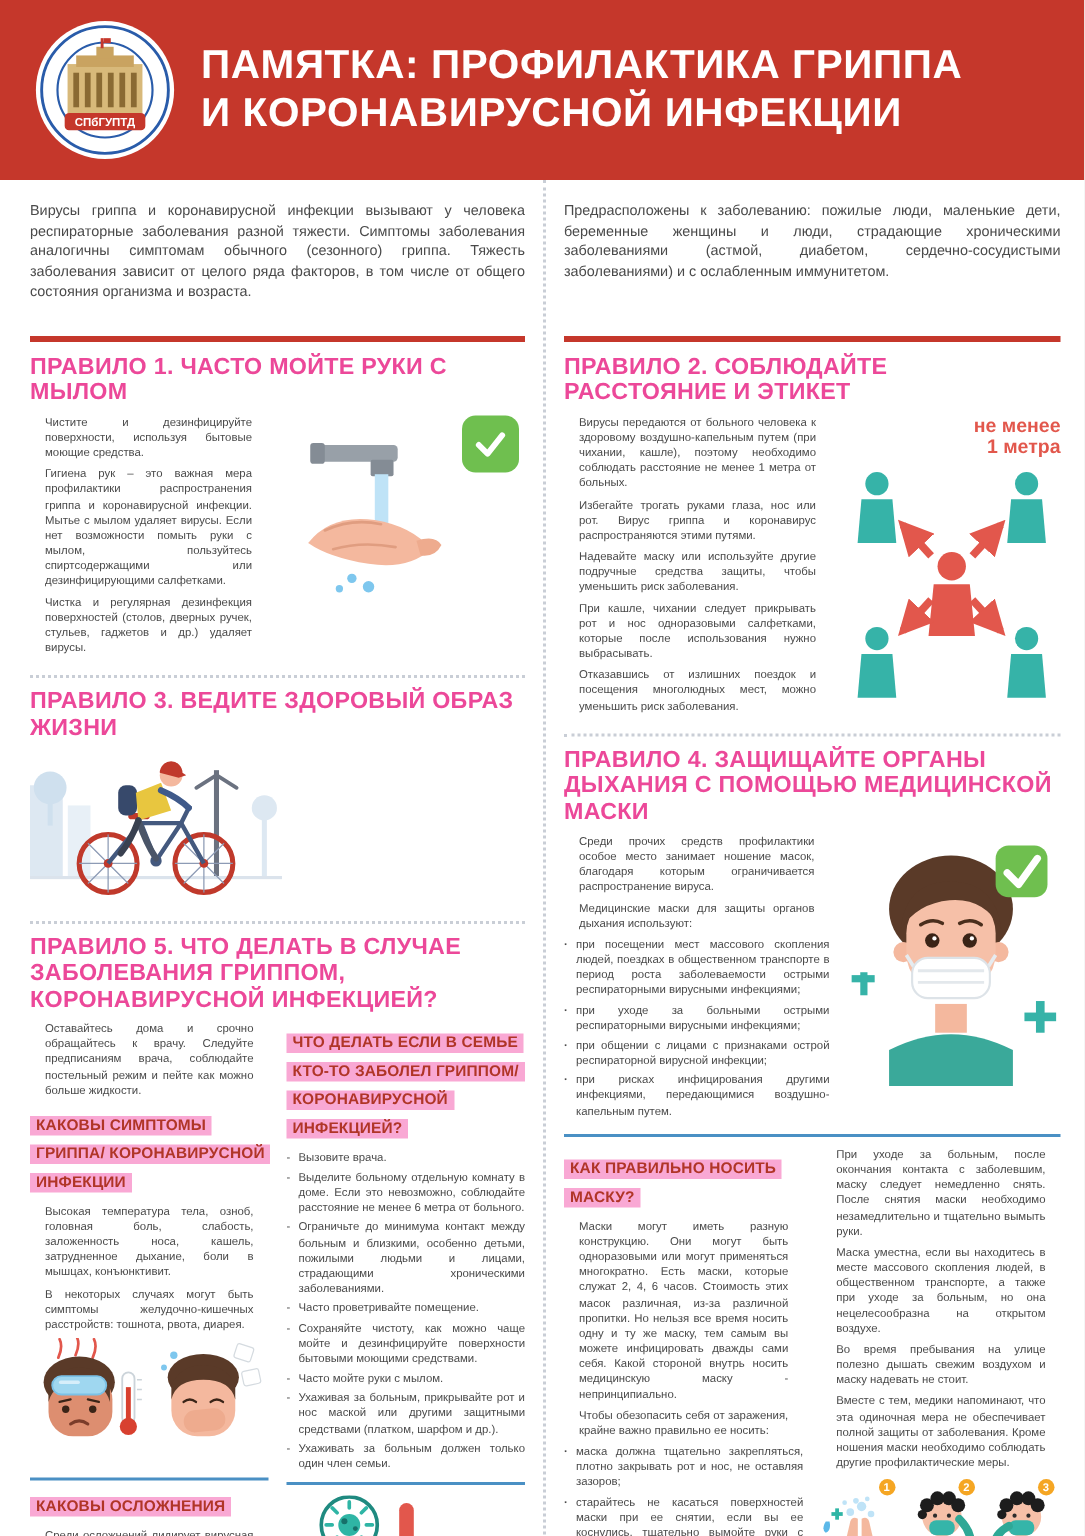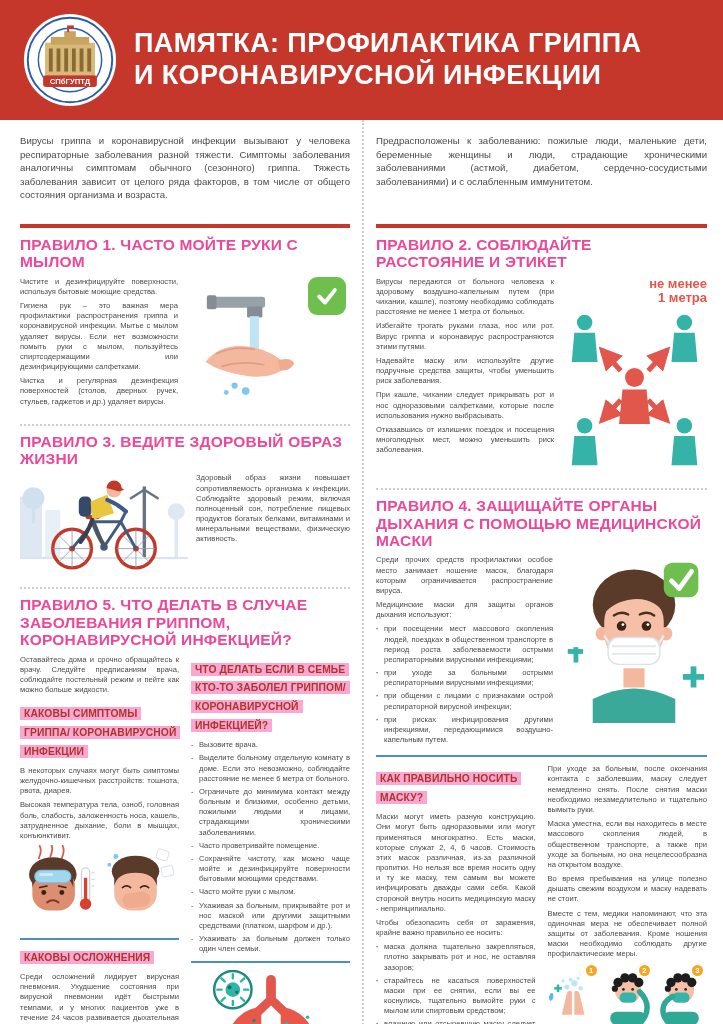--- a/index.html
+++ b/index.html
@@ -11,21 +11,21 @@
   .title{color:#fff;font-weight:bold;font-size:27px;line-height:1.18;letter-spacing:.4px;}
   
   .main{display:flex;padding:0 16px;box-sizing:border-box;}
   .col{box-sizing:border-box;}
   .col-left{width:348px;padding:14px 12px 0 4px;border-right:2px dotted #c9ced6;}
   .col-right{width:343px;padding:14px 0 0 12px;}
   .intro{font-size:9.6px;line-height:1.42;text-align:justify;min-height:84px;margin:0;}
   .red-line{height:4px;background:#c5372b;margin:6px 0 8px;}
   .rule-title{color:#ec4899;font-weight:bold;font-size:15.5px;line-height:1.12;margin:6px 0 6px;letter-spacing:.2px;}
   .row{display:flex;gap:8px;}
-  p.body,li.body{font-size:7.6px;line-height:1.34;text-align:justify;margin:0 0 4px;}
+  p.body,li.body{font-size:7.6px;line-height:1.34;text-align:justify;margin:0 10px 4px;}
   ul.dash,ul.dot{list-style:none;margin:0;padding:0;}
   ul.dash li,ul.dot li{position:relative;padding-left:8px;margin:0 0 3px;}
   ul.dash li::before{content:"-";position:absolute;left:0;top:0;}
   ul.dot li::before{content:"·";position:absolute;left:0;top:0;font-weight:bold;}
   .yellow{display:inline;background:#f9a8d4;color:#b03527;font-weight:bold;font-size:10.3px;line-height:1.45;
           padding:1px 4px;-webkit-box-decoration-break:clone;box-decoration-break:clone;letter-spacing:.1px;}
   .yellow-wrap{margin:4px 0 6px;}
   .dotted-h{border:0;border-top:2px dotted #c9ced6;margin:9px 0 7px;}
   .blue-line{height:2px;background:#4a90c4;margin:7px 0;}
   .check-badge{width:38px;height:38px;background:#6fbf4f;border-radius:9px;display:flex;align-items:center;justify-content:center;flex:0 0 auto;}
@@ -137,36 +137,33 @@
           <path d="M86,55 L88,62" stroke="#44597e" stroke-width="3"></path>
           <path d="M120,58 L127,44" stroke="#44597e" stroke-width="3.5"></path>
           <rect x="70" y="28" width="15" height="24" rx="6" fill="#37496b"></rect>
           <path d="M86,56 L112,48 L104,26 L84,34 z" fill="#e8c63f"></path>
           <path d="M104,32 Q118,38 126,46" stroke="#3f5a8a" stroke-width="5" fill="none" stroke-linecap="round"></path>
           <path d="M86,56 Q92,74 100,86" stroke="#4a5568" stroke-width="5" fill="none" stroke-linecap="round"></path>
           <path d="M86,56 Q80,72 72,82" stroke="#394150" stroke-width="5" fill="none" stroke-linecap="round"></path>
           <circle cx="112" cy="20" r="9" fill="#f4b89e"></circle>
           <path d="M103,18 a9,9 0 0 1 18,0 l3,2 -6,2 z" fill="#c0392b"></path>
         </svg>
-        <div style="flex:1">
-          <p class="body">Здоровый образ жизни повышает сопротивляемость организма к инфекции. Соблюдайте здоровый режим, включая полноценный сон, потребление пищевых продуктов богатых белками, витаминами и минеральными веществами, физическую активность.</p>
-        </div>
       </div>
 
       <hr class="dotted-h">
 
       <div class="rule-title" style="font-size:15.5px;max-width:300px">ПРАВИЛО 5. ЧТО ДЕЛАТЬ В СЛУЧАЕ ЗАБОЛЕВАНИЯ ГРИППОМ, КОРОНАВИРУСНОЙ ИНФЕКЦИЕЙ?</div>
 
       <div class="sub2">
 
         <div>
           <p class="body">Оставайтесь дома и срочно обращайтесь к врачу. Следуйте предписаниям врача, соблюдайте постельный режим и пейте как можно больше жидкости.</p>
           <div class="yellow-wrap" style="margin-top:8px"><span class="yellow">КАКОВЫ СИМПТОМЫ ГРИППА/ КОРОНАВИРУСНОЙ ИНФЕКЦИИ</span></div>
+          <p class="body">Высокая температура тела, озноб, головная боль, слабость, заложенность носа, кашель, затрудненное дыхание, боли в мышцах, конъюнктивит.</p>
           <p class="body">В некоторых случаях могут быть симптомы желудочно-кишечных расстройств: тошнота, рвота, диарея.</p>
-          <p class="body">Высокая температура тела, озноб, головная боль, слабость, заложенность носа, кашель, затрудненное дыхание, боли в мышцах, конъюнктивит.</p>
           <svg viewBox="0 0 180 105" style="width:100%;height:86px;margin:2px 0">
             <g>
               <path d="M16,16 q4,-9 1,-15" stroke="#e2574c" stroke-width="2.2" fill="none" stroke-linecap="round"></path>
               <path d="M30,14 q4,-9 1,-15" stroke="#e2574c" stroke-width="2.2" fill="none" stroke-linecap="round"></path>
               <path d="M44,16 q4,-9 1,-15" stroke="#e2574c" stroke-width="2.2" fill="none" stroke-linecap="round"></path>
               <ellipse cx="33" cy="36" rx="29" ry="21" fill="#5a3a28"></ellipse>
               <rect x="8" y="30" width="52" height="50" rx="20" fill="#dd8e70"></rect>
               <path d="M8,52 Q12,36 33,36 Q54,36 58,52 L58,40 Q50,24 33,24 Q16,24 8,40 z" fill="#5a3a28"></path>
               <rect x="11" y="31" width="44" height="15" rx="7.5" fill="#9fd7f0" stroke="#7bc1e6" stroke-width="1.5"></rect>
               <path d="M18,36 h14" stroke="#d6eefa" stroke-width="3" stroke-linecap="round"></path>

